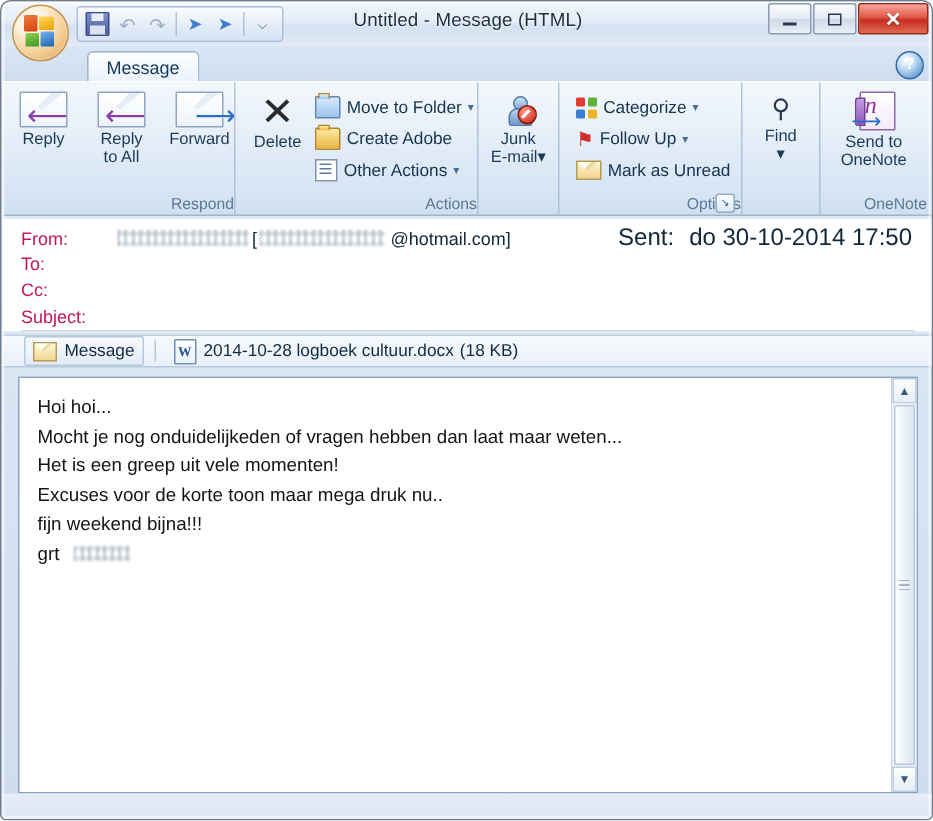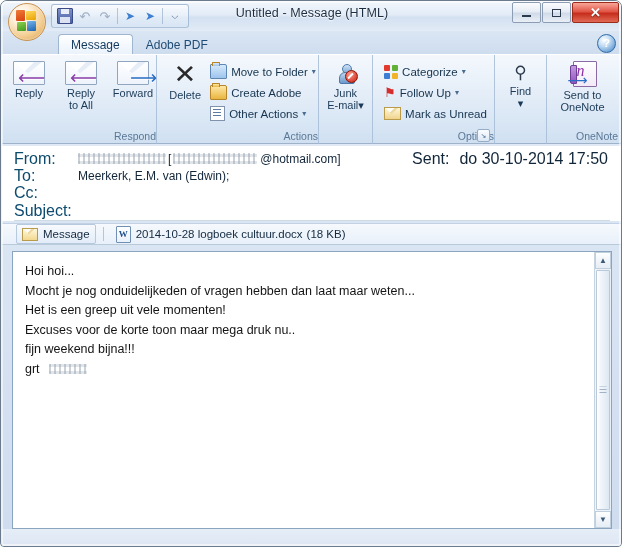--- a/index.html
+++ b/index.html
@@ -437,22 +437,22 @@
   }
   .hrow {
     position: relative;
     height: 17px;
     display: flex;
     align-items: center;
     padding-left: 12px;
   }
   .hlabel {
     width: 64px;
-    font-size: 16px;
-    color: #0c4a6e;
+    font-size: 12px;
+    color: #be185d;
     flex: none;
   }
   .hvalue {
     font-size: 12px;
     color: #12263a;
     flex: 1;
     white-space: nowrap;
     overflow: hidden;
     display: flex;
     align-items: center;
@@ -676,23 +676,20 @@
       <div class="wc wc-close">
         <span>✕</span>
       </div>
     </div>
   </div>
 
   <div class="tabstrip">
     <div class="tabs">
       <div class="tab active">
         <span>Message</span>
-      </div>
-      <div class="tab inactive">
-        <span>Adobe PDF</span>
       </div>
     </div>
     <div class="help-btn">
       <span>?</span>
     </div>
   </div>
 
   <div class="ribbon">
 
     <div class="rgroup" style="width:154px;">
@@ -849,21 +846,20 @@
         <span style="margin-left:3px;">@hotmail.com]</span>
       </div>
       <div class="sentbox">
         <span class="slabel">Sent:</span>
         <span>do 30-10-2014 17:50</span>
       </div>
     </div>
 
     <div class="hrow">
       <div class="hlabel">To:</div>
-      <div class="hvalue">Meerkerk, E.M. van (Edwin);</div>
     </div>
 
     <div class="hrow">
       <div class="hlabel">Cc:</div>
       <div class="hvalue"></div>
     </div>
 
     <div class="hrow" style="height:20px;">
       <div class="hlabel">Subject:</div>
       <div class="hvalue"></div>

